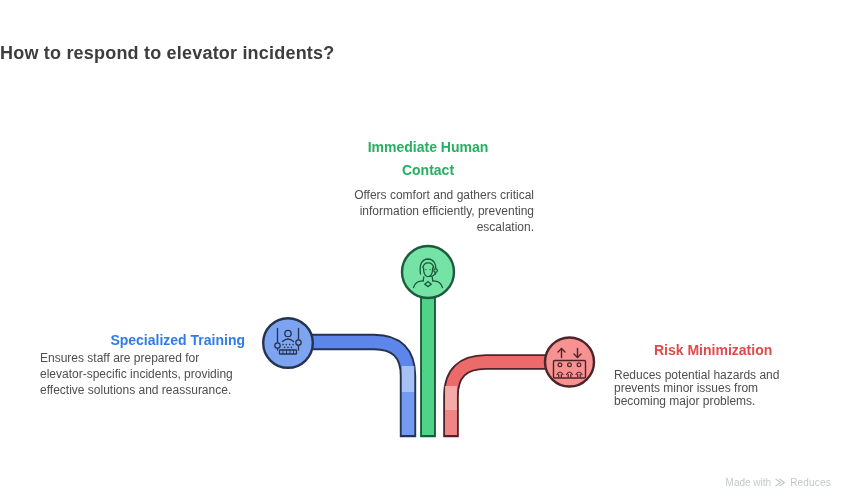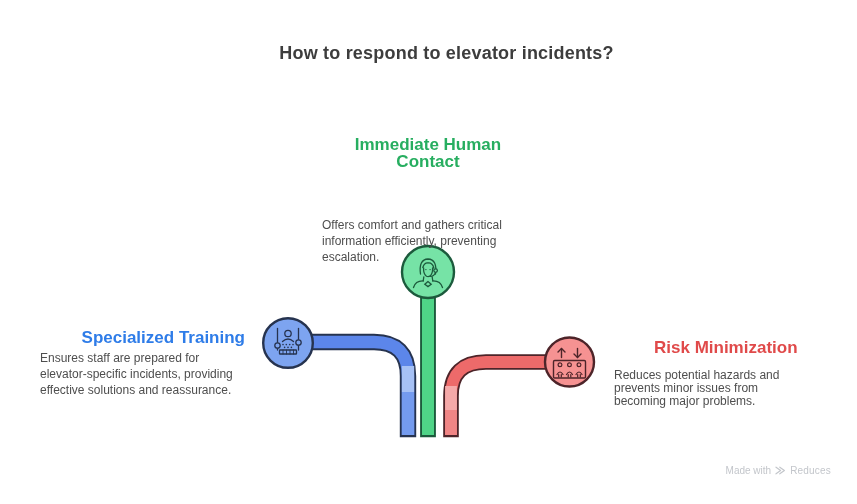--- a/index.html
+++ b/index.html
@@ -1,28 +1,28 @@
 <!DOCTYPE html>
 <html><head>
 <meta charset="utf-8">
 <style>
   html,body{margin:0;padding:0;background:#fff;}
   .canvas{
     position:relative;width:857px;height:504px;background:#fff;overflow:hidden;
     font-family:"Liberation Sans","DejaVu Sans",sans-serif;
   }
   .title{
-    position:absolute;left:0;right:0;top:43px;text-align:center;
-    font-size:18px;font-weight:700;letter-spacing:.2px;margin-left:36px;
+    position:absolute;left:0;right:0;top:43px;text-align:left;
+    font-size:18px;font-weight:700;letter-spacing:.2px;
   }
   .diagram-svg{position:absolute;left:0;top:0;}
-  .heading{position:absolute;font-size:17px;font-weight:700;line-height:17px;}
+  .heading{position:absolute;font-size:14px;font-weight:700;line-height:23px;}
   .desc{position:absolute;font-size:12px;color:#4E4E4E;line-height:15.8px;}
   .heading-top{left:343px;top:136px;width:170px;text-align:center;}
-  .desc-top{left:322px;top:188px;width:212px;text-align:left;margin-top:30px;}
+  .desc-top{left:322px;top:188px;width:212px;text-align:right;}
   .heading-left{left:25px;top:319px;width:220px;text-align:right;margin-top:10px;}
   .desc-left{left:40px;top:350px;width:205px;text-align:left;line-height:16.2px;}
   .heading-right{left:614px;top:339px;width:240px;text-align:left;margin-left:40px;}
   .desc-right{left:614px;top:369px;width:192px;text-align:left;line-height:13px;}
   .footer{
     position:absolute;top:465px;right:26px;display:flex;align-items:center;gap:4px;
     font-size:10px;color:#C3C6CB;
   }
   .footer .brand{letter-spacing:.2px;}
 </style>
@@ -121,21 +121,21 @@
 
   <div class="heading heading-top" style="color: rgb(39, 174, 96);">Immediate Human Contact</div>
   <div class="desc desc-top">Offers comfort and gathers critical information efficiently, preventing escalation.</div>
 
   <div class="heading heading-left" style="color: rgb(46, 124, 232);">Specialized Training</div>
   <div class="desc desc-left">Ensures staff are prepared for elevator-specific incidents, providing effective solutions and reassurance.</div>
 
   <div class="heading heading-right" style="color: rgb(224, 74, 74);">Risk Minimization</div>
   <div class="desc desc-right">Reduces potential hazards and prevents minor issues from becoming major problems.</div>
 
-  <div class="footer" style="color: rgb(195, 198, 203);">
+  <div class="footer" style="color: rgb(195, 198, 203); margin-top: 12px;">
     <span>Made with</span>
     <svg width="11" height="9" viewBox="0 0 11 9">
       <path d="M1 1.2 L5.6 4.5 L1 7.8 M4.8 1.2 L9.4 4.5 L4.8 7.8" fill="none" stroke-width="1.2" stroke-linecap="round" stroke-linejoin="round" stroke="#C3C6CB"></path>
     </svg>
     <span class="brand">Reduces</span>
   </div>
 
 </div>
 
 </body></html>

